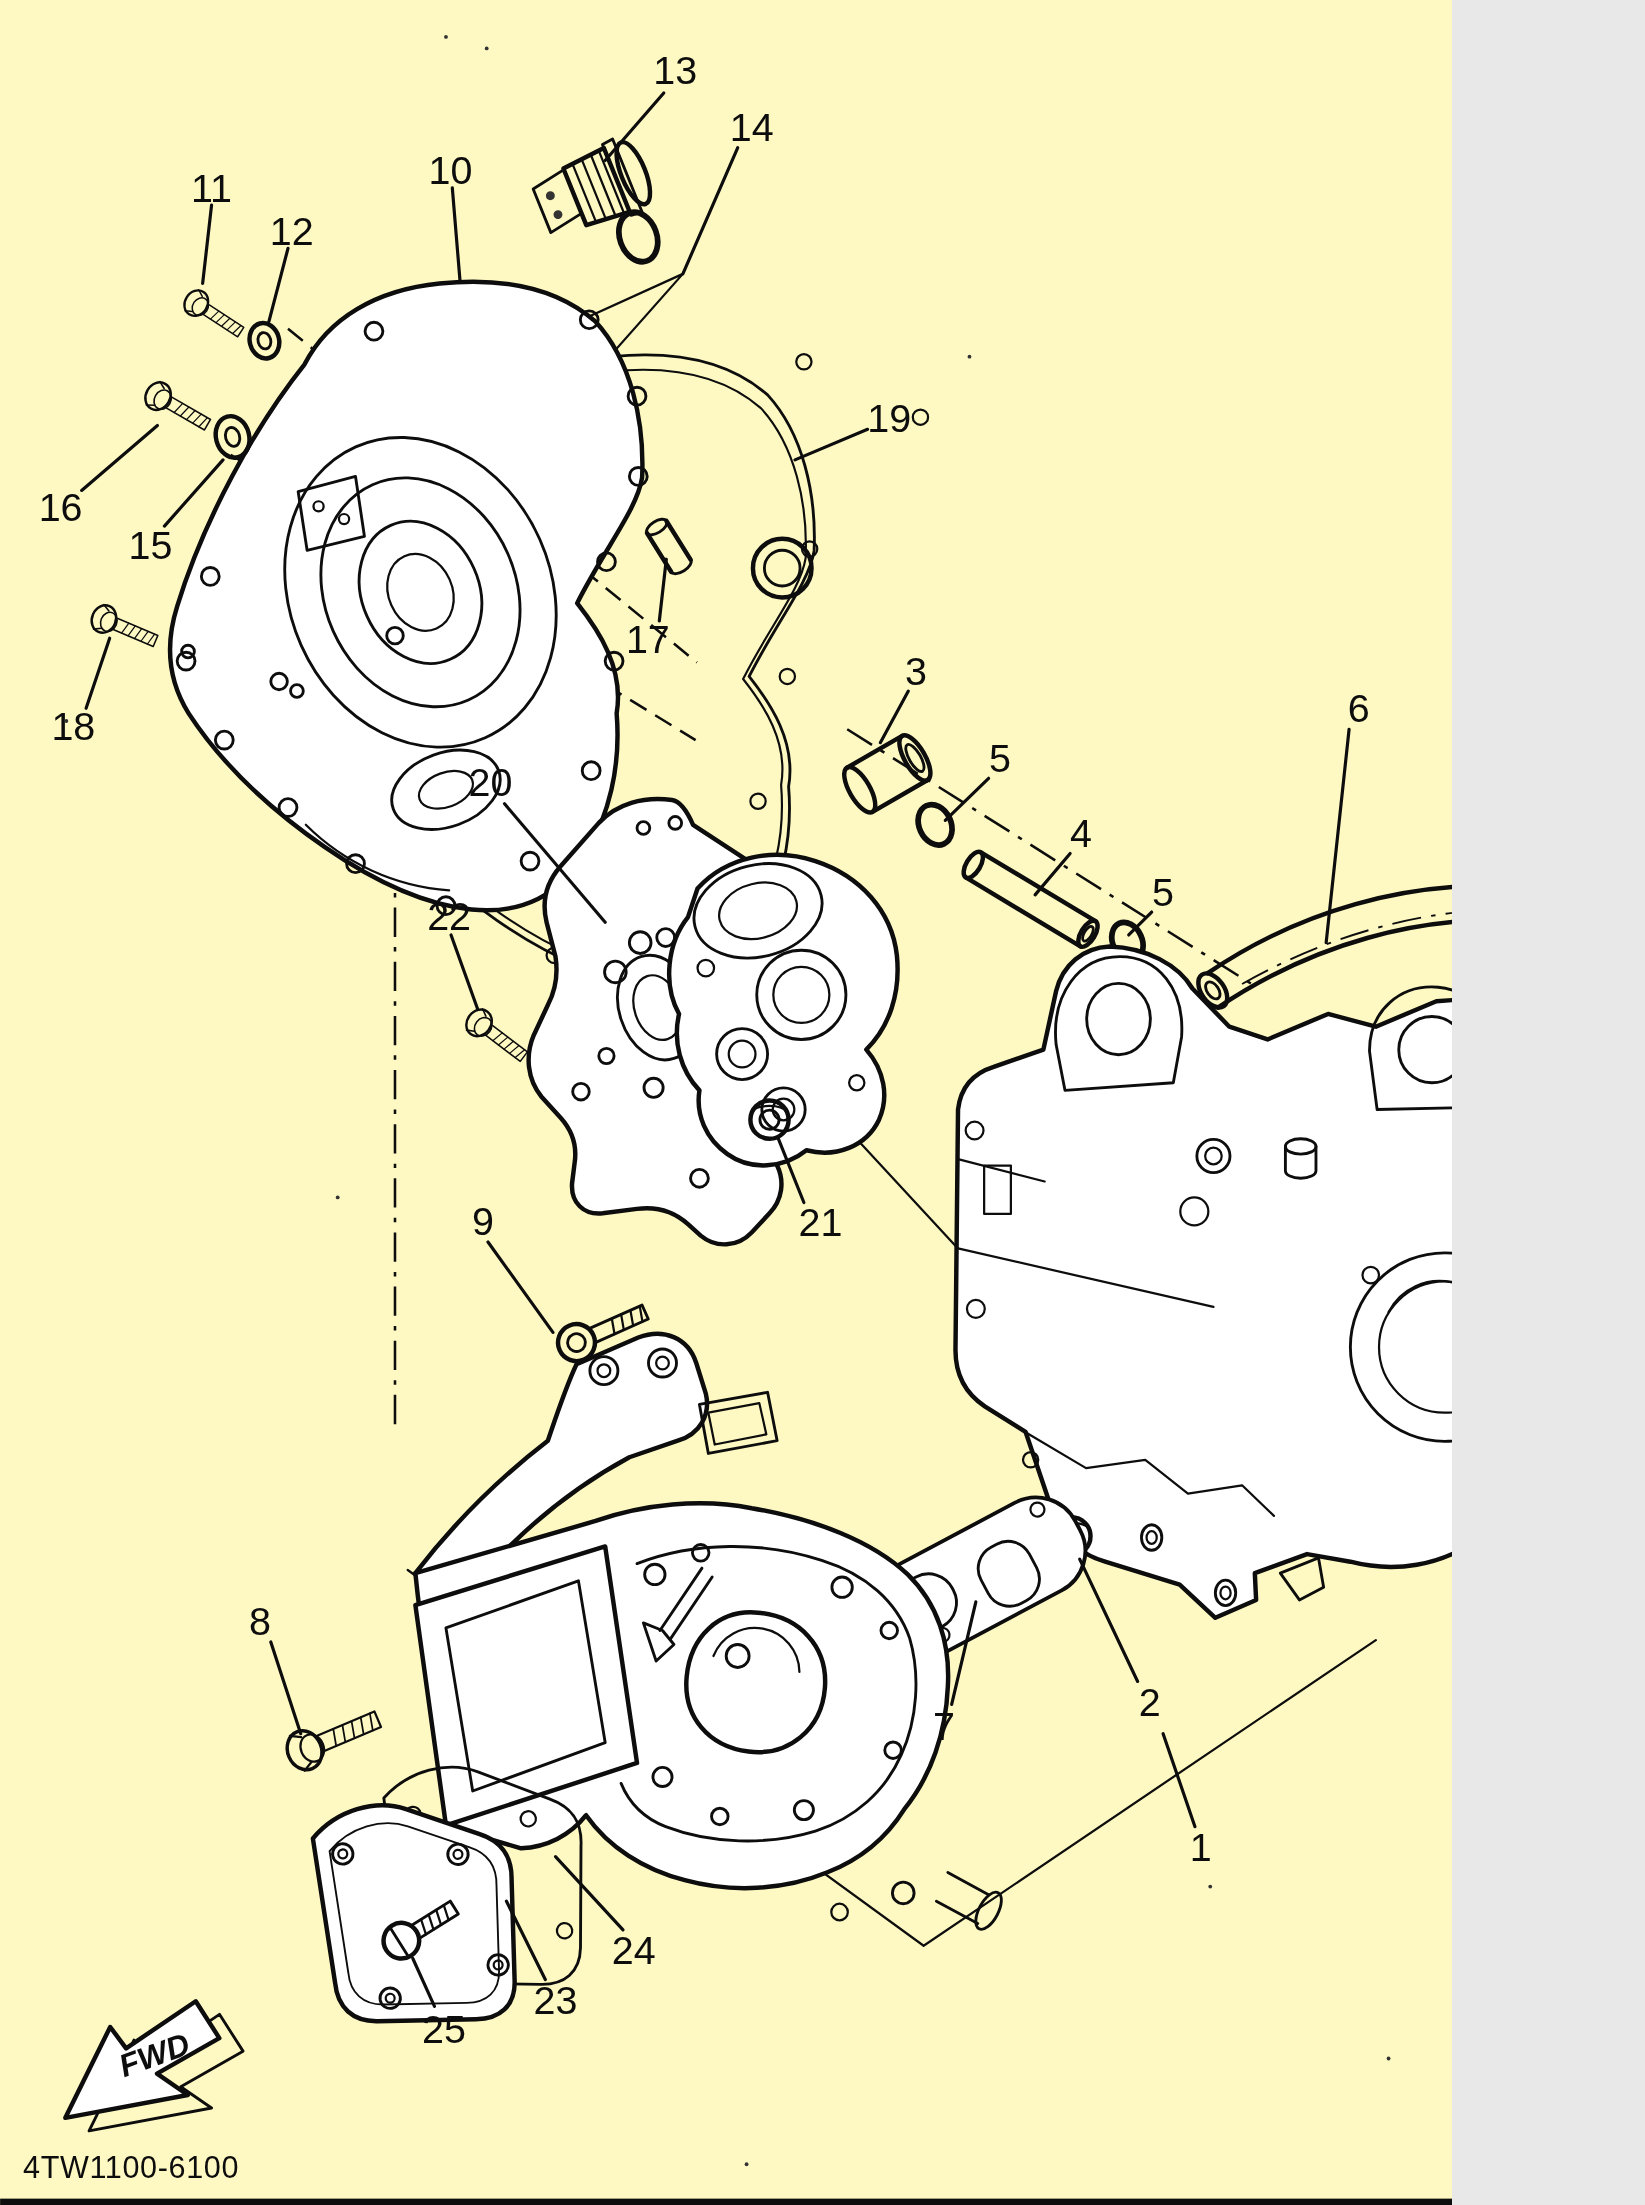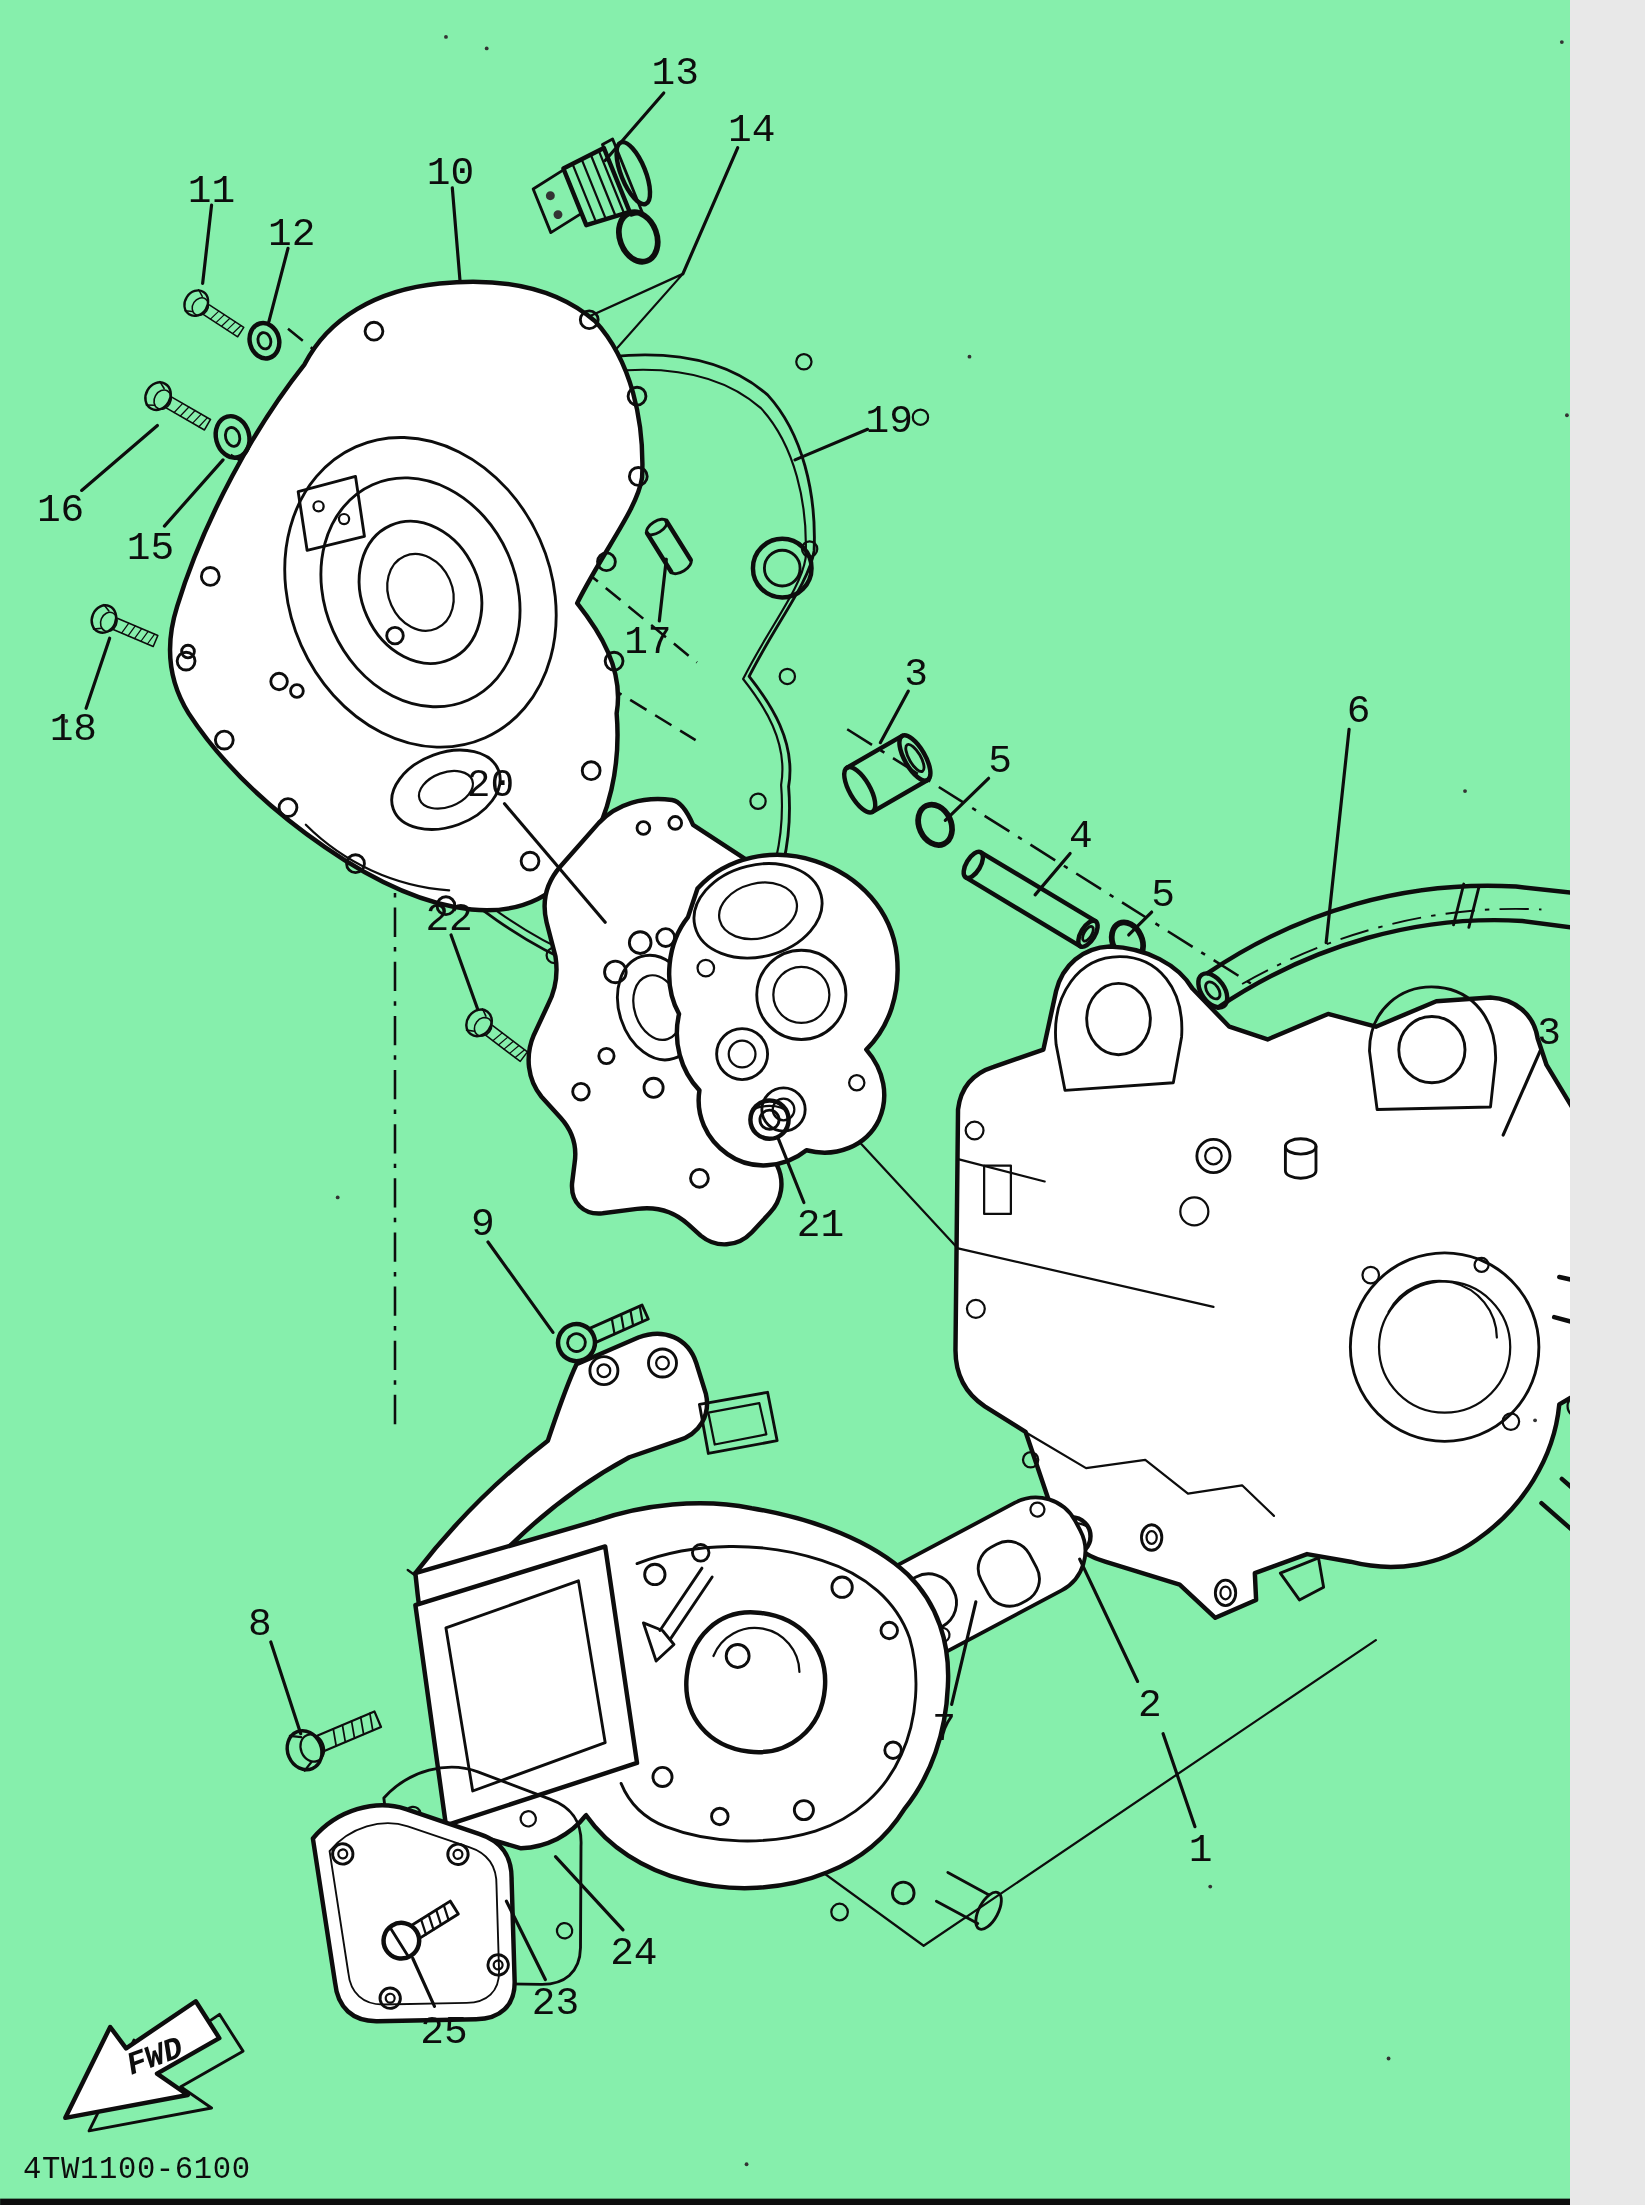--- a/index.html
+++ b/index.html
@@ -1,17 +1,17 @@
 <!DOCTYPE html>
 <html style="font-size:10.2px"><head>
 <meta charset="utf-8">
 <style>
   html,body { margin:0; padding:0; background:#e8e8e8; }
-  .page { position:relative; width:1570px; height:2205px; background:#86efac; overflow:hidden;
-          font-family:Liberation Mono, monospace; }
+  .page { position:relative; width:1452px; height:2205px; background:#fef9c3; overflow:hidden;
+          font-family:Liberation Sans, sans-serif; }
   svg { position:absolute; inset:0; display:block; }
   .ln  { fill:none; stroke:#0d0d0d; stroke-width:7; stroke-linecap:round; stroke-linejoin:round; }
   .ln2 { fill:none; stroke:#0d0d0d; stroke-width:4.5; stroke-linecap:round; stroke-linejoin:round; }
   .ln3 { fill:none; stroke:#0d0d0d; stroke-width:3.5; stroke-linecap:round; stroke-linejoin:round; }
   .lnw { fill:#ffffff; stroke:#0d0d0d; stroke-width:7; stroke-linejoin:round; }
   .lead { fill:none; stroke:#0d0d0d; stroke-width:5; stroke-linecap:round; }
   .dash { fill:none; stroke:#0d0d0d; stroke-width:4; stroke-dasharray:30 16; }
   .dashdot { fill:none; stroke:#0d0d0d; stroke-width:4; stroke-dasharray:46 16 7 16; }
   .oring { fill:none; stroke:#0d0d0d; stroke-width:9; }
   .callout { font-size:62px; fill:#0d0d0d; text-anchor:middle; }

